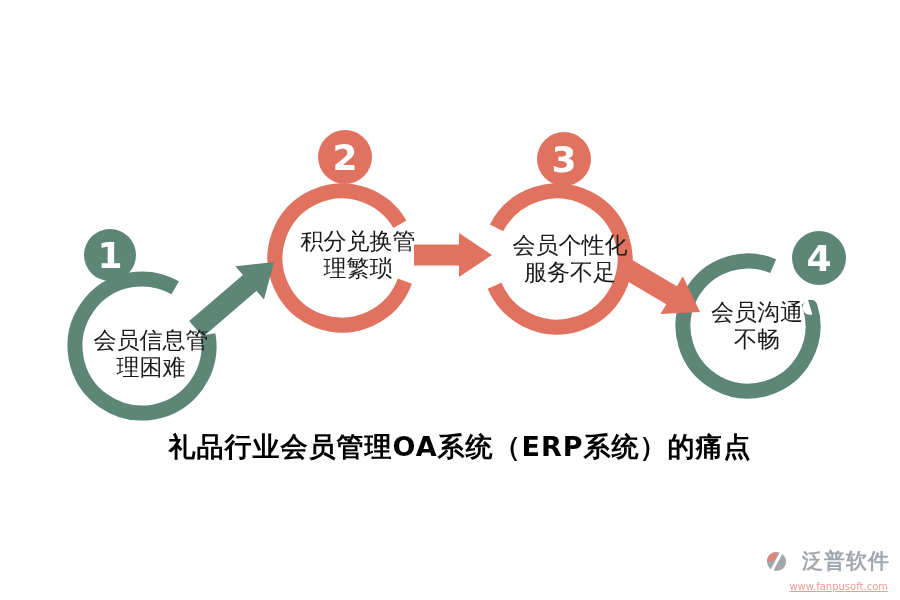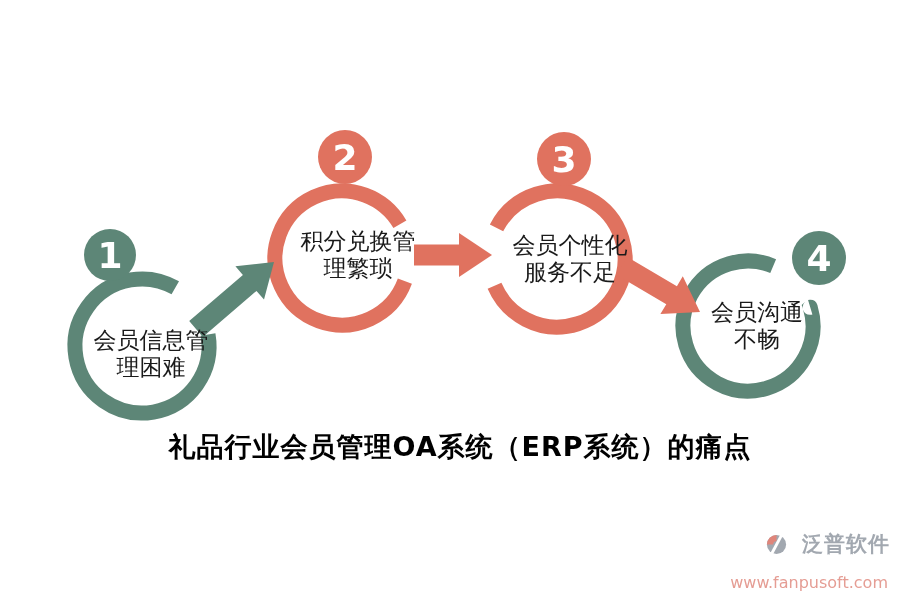--- a/index.html
+++ b/index.html
@@ -19,21 +19,21 @@
     position:absolute;top:429px;left:0;width:900px;text-align:center;
     font-size:27px;font-weight:bold;color:#000;letter-spacing:1px;
     transform:translateX(10px);
   }
   .watermark{
     position:absolute;right:10px;bottom:8px;display:flex;flex-direction:column;
     align-items:flex-end;line-height:1.1;
   }
   .watermark-row{display:flex;align-items:center;gap:14px;}
   .watermark-name{color:#A2A8B0;font-size:21px;font-weight:bold;letter-spacing:1px;}
-  .watermark-url{color:#E59D94;font-size:16px;margin-top:18px;margin-right:2px;}
+  .watermark-url{color:#E59D94;font-size:10px;margin-top:8px;margin-right:2px;text-decoration:underline;}
 </style>
 </head>
 <body>
 
 <div class="canvas">
 
   <svg width="900" height="600" viewBox="0 0 900 600">
 
     <circle class="ring stroke-green" cx="142" cy="346" r="67" pathLength="100" stroke-dasharray="86 14" transform="rotate(-9.8 142 346)"></circle>
 

